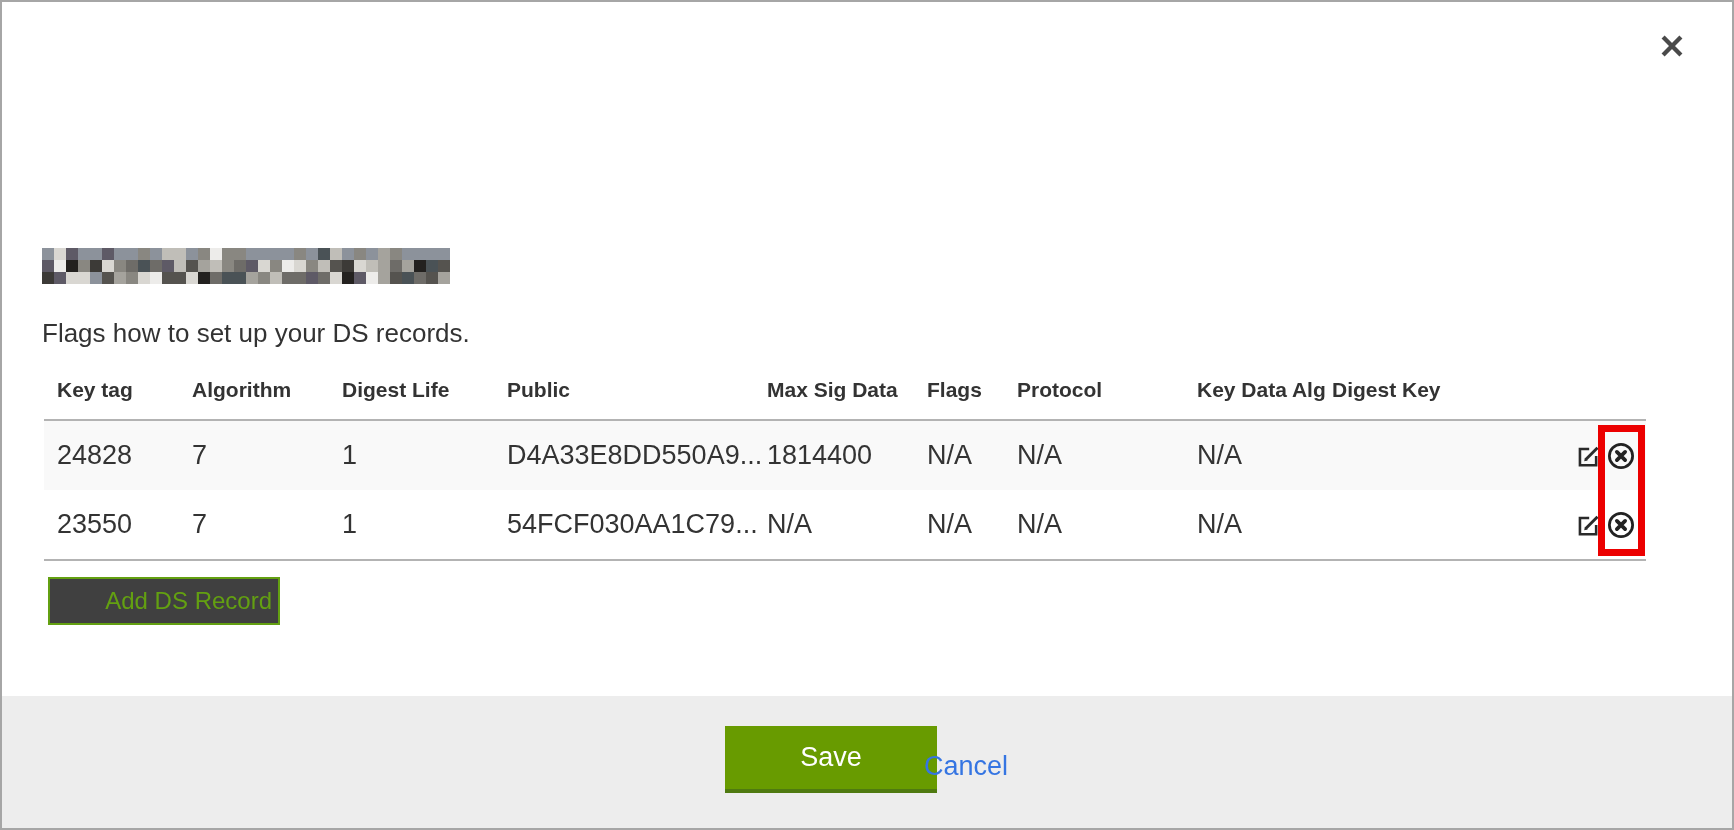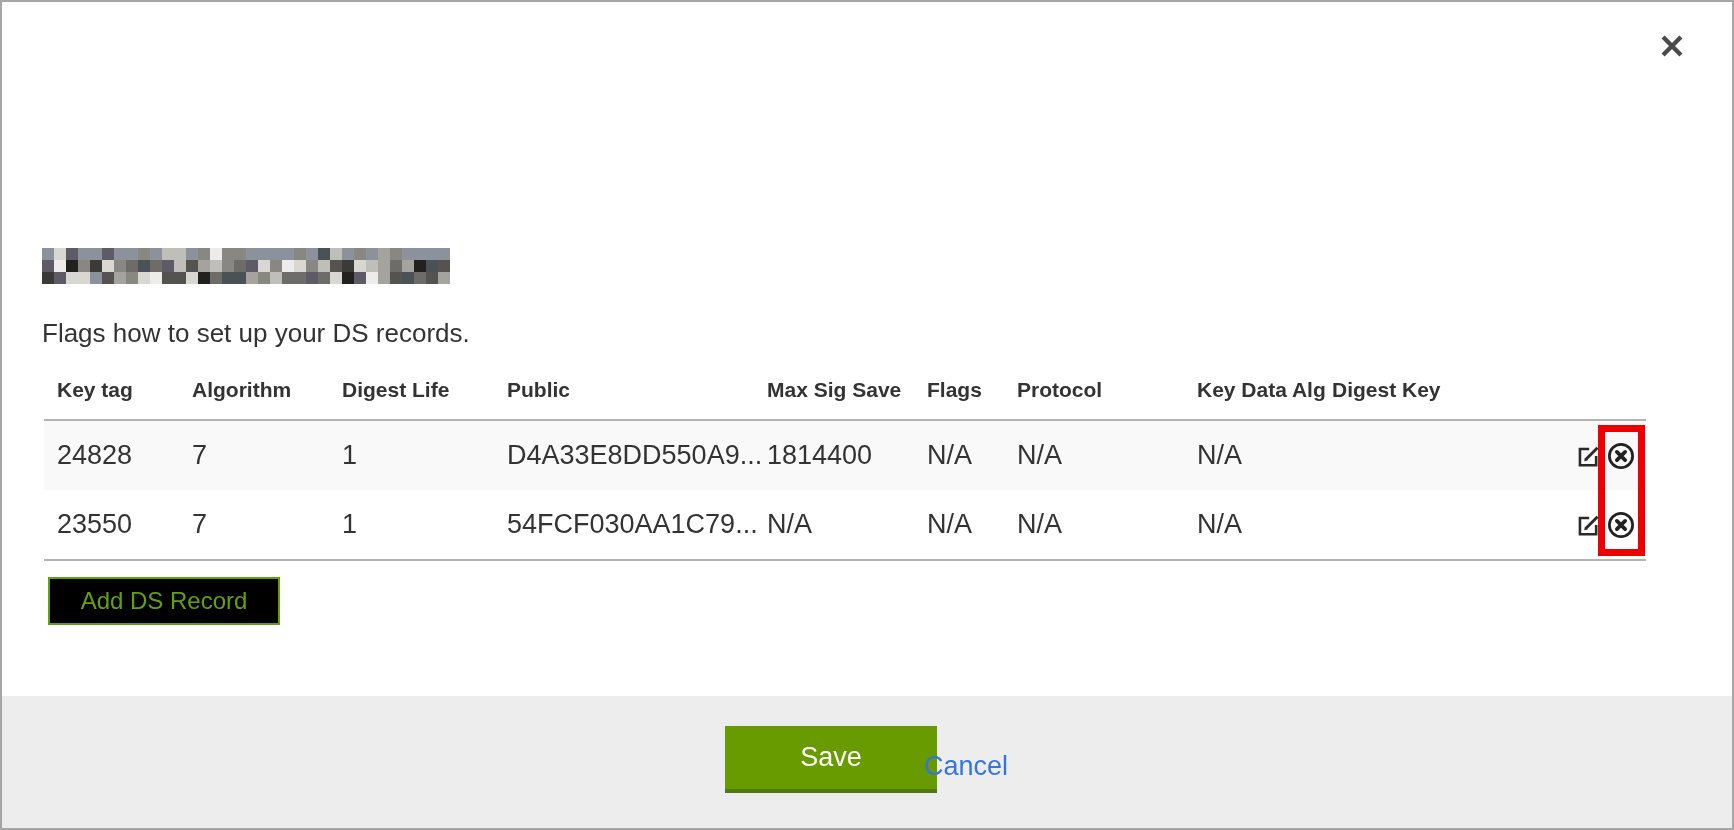--- a/index.html
+++ b/index.html
@@ -50,23 +50,24 @@
   }
   th:first-child, td:first-child { padding-left: 13px; }
   td.actions { text-align: right; padding-right: 10px; white-space: nowrap; }
   .icon-btn {
     background: none; border: 0; padding: 0; margin-left: 4px;
     cursor: pointer; vertical-align: middle; line-height: 0;
   }
   .add-btn {
     position: absolute; left: 46px; top: 575px;
     width: 232px; height: 48px;
-    background: #000000; border: 2px solid #63a011;
+    background: #404040; border: 2px solid #63a011;
     color: #63a011; font-size: 24px; cursor: pointer;
     font-family: inherit;
+    text-align: right;
   }
   .footer {
     position: absolute; left: 0; right: 0; bottom: 0; height: 132px;
     background: #ededed;
   }
   .save-btn {
     position: absolute; left: 723px; top: 30px;
     width: 212px; height: 67px;
     background: #689b00; border: 0; border-bottom: 4px solid #4f7a10;
     color: #fff; font-size: 27px; cursor: pointer;
@@ -217,21 +218,21 @@
           <col style="width:135px">
           <col style="width:200px">
         <col style="width:114px">
       </colgroup>
       <thead>
         <tr>
           <th>Key tag</th>
           <th>Algorithm</th>
           <th>Digest Life</th>
           <th>Public</th>
-          <th>Max Sig Save</th>
+          <th>Max Sig Data</th>
           <th>Flags</th>
           <th>Protocol</th>
           <th>Key Data Alg</th>
           <th>Digest Key</th>
           <th></th>
         </tr>
       </thead>
       <tbody id="rows-body">
           <tr>
             <td>24828</td>

